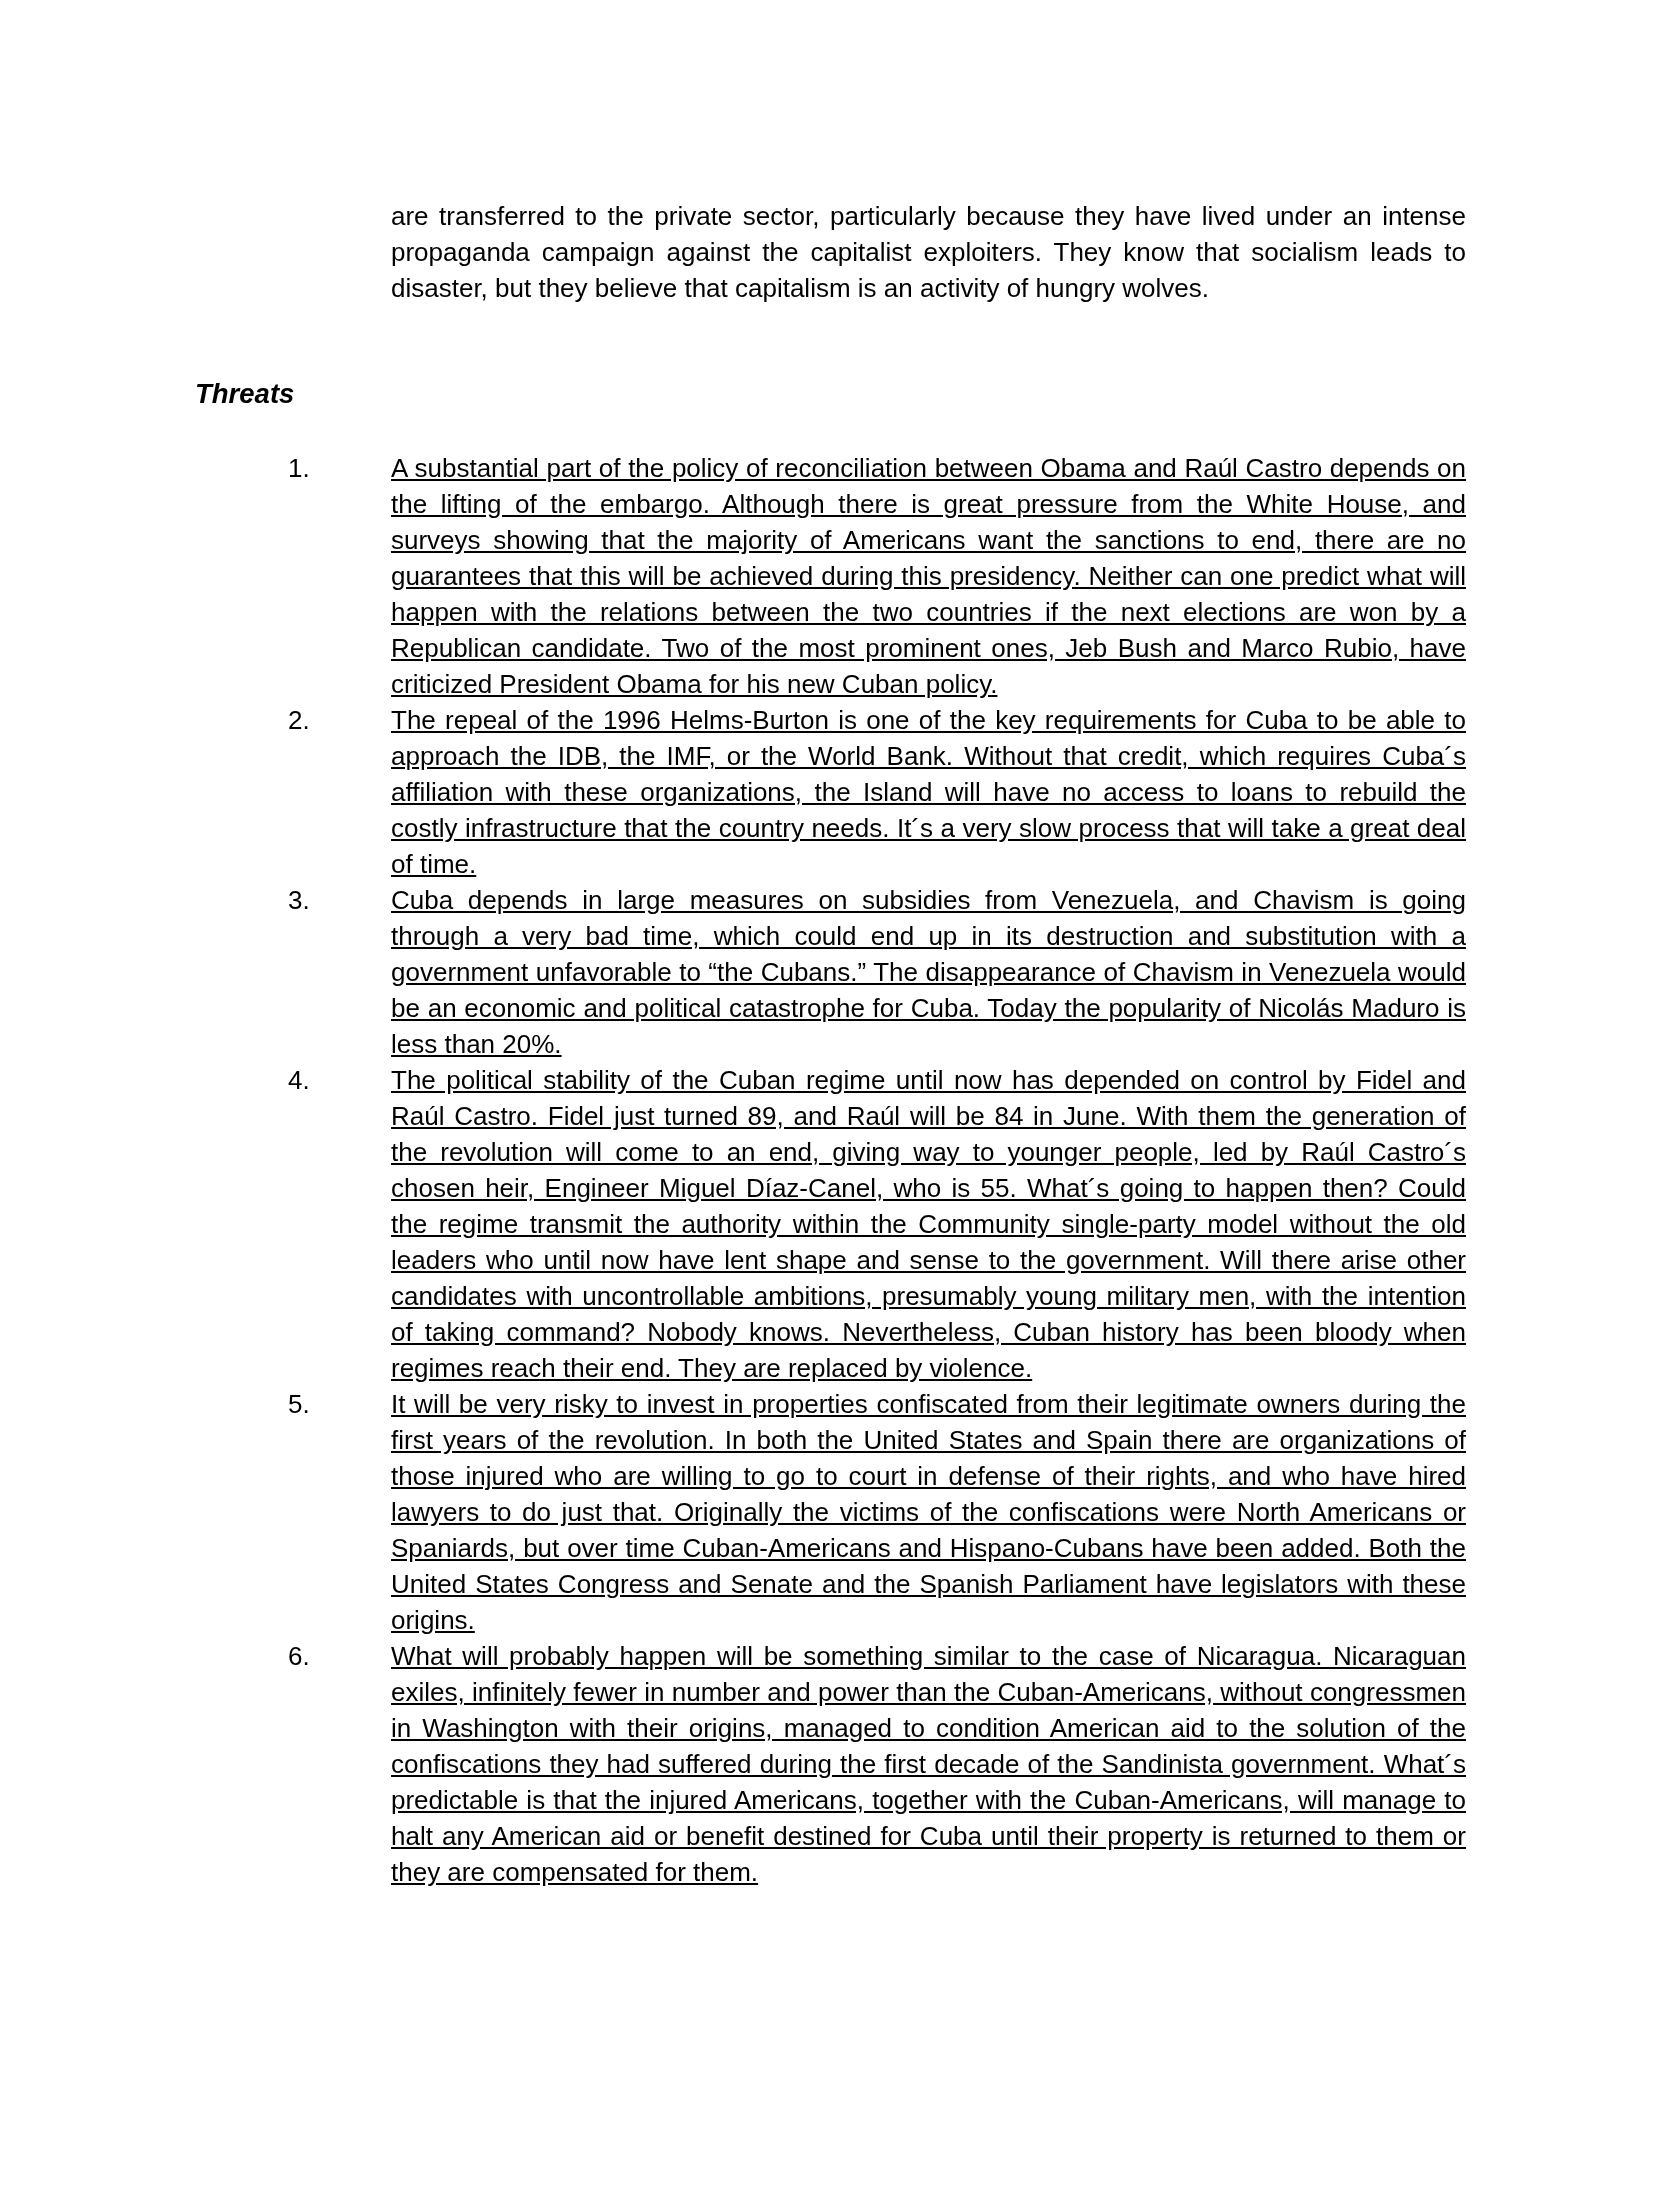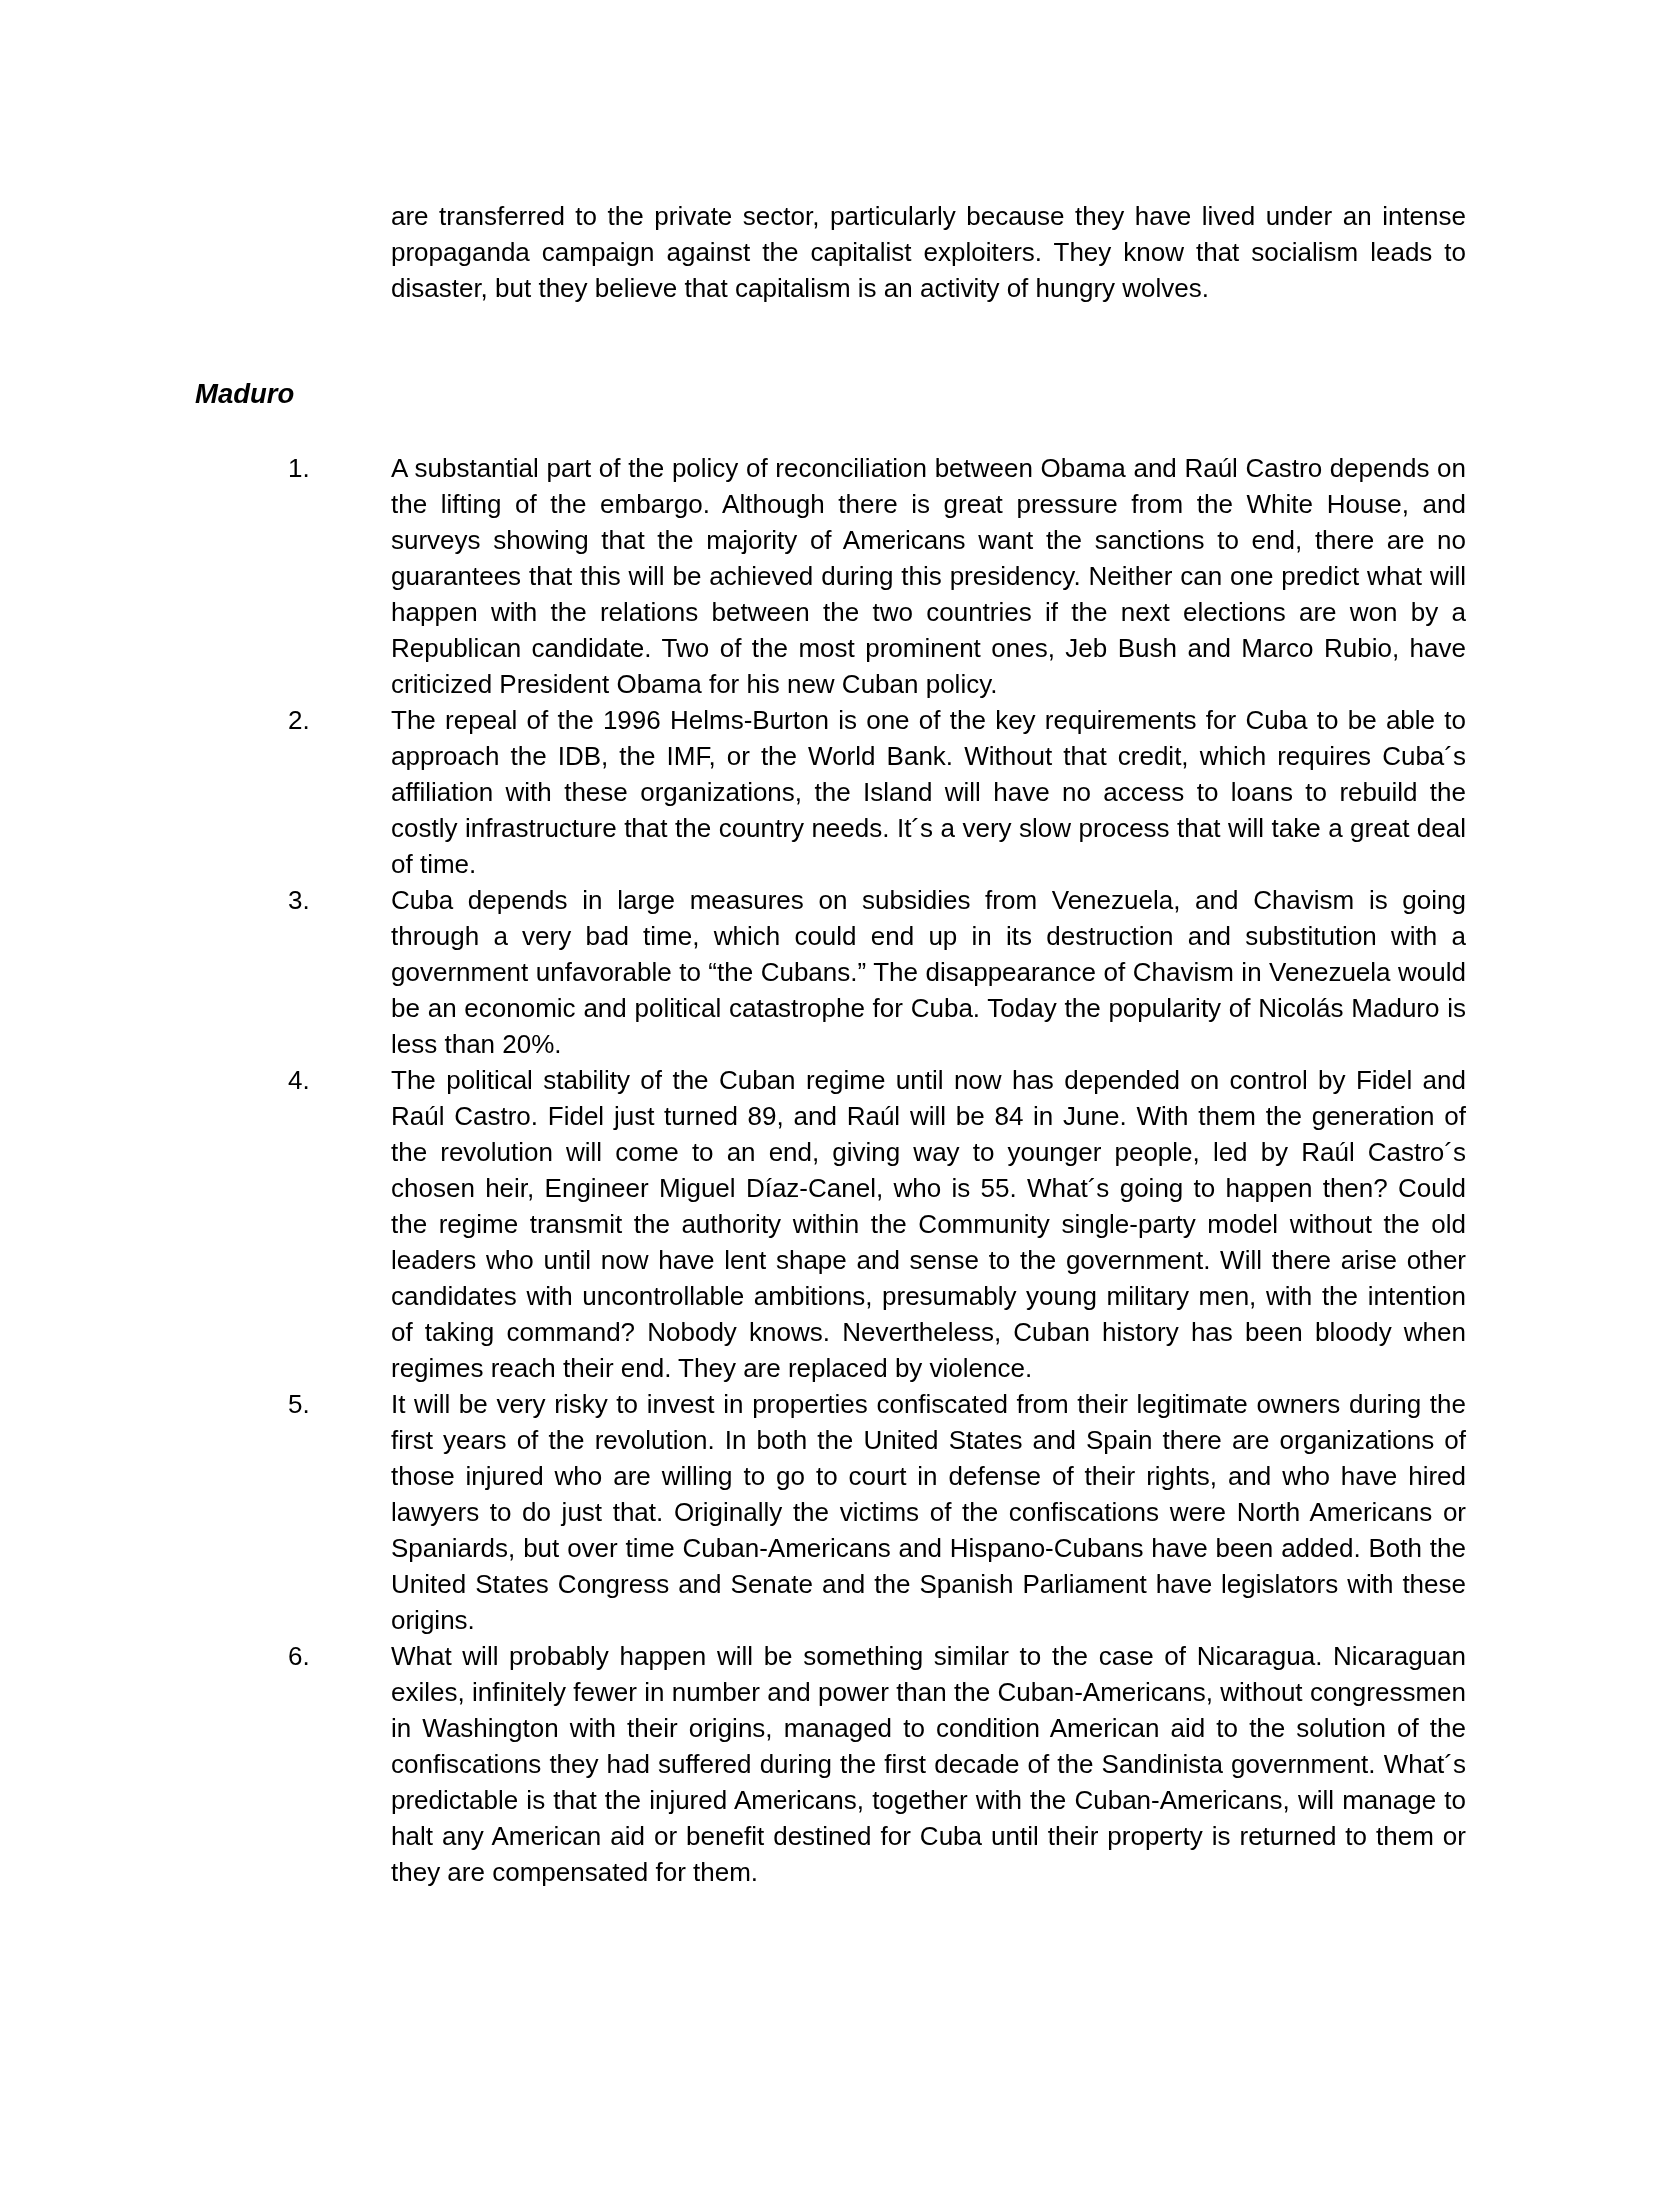--- a/index.html
+++ b/index.html
@@ -4,31 +4,31 @@
   <style>
     html, body { margin: 0; padding: 0; background: #ffffff; }
     body { width: 1669px; height: 2205px; position: relative; overflow: hidden; }
     .page { position: absolute; left: 0; top: 0; width: 1669px; height: 1646px; background: #fff; color: #000; }
     .text { font-family: "Liberation Sans", "DejaVu Sans", sans-serif; font-size: 26px; line-height: 36px; color: #000; text-align: justify; }
     .intro { position: absolute; left: 391px; top: 198px; width: 1075px; }
     .heading { position: absolute; left: 195px; top: 378px; font-family: "Liberation Sans", sans-serif; font-size: 27.5px; font-weight: bold; font-style: italic; }
     .list { position: absolute; left: 288px; top: 450px; width: 1178px; margin: 0; padding: 0; list-style: none; }
     .item { display: flex; margin: 0; }
     .num { width: 103px; flex: 0 0 103px; }
-    .body { flex: 1 1 auto; text-align: justify; }
+    .body { flex: 1 1 auto; text-align: justify; text-decoration: underline; }
     .footer { position: absolute; right: 31px; top: 2157px; font-family: "Liberation Sans", sans-serif; font-size: 33px; letter-spacing: 0.3px; color: #000; }
   </style>
 </head>
 <body>
 
 <div class="page">
 
   <p class="text intro" style="margin:0;">are transferred to the private sector, particularly because they have lived under an intense propaganda campaign against the capitalist exploiters.  They know that socialism leads to disaster, but they believe that capitalism is an activity of hungry wolves.</p>
 
-  <div class="heading">Maduro</div>
+  <div class="heading">Threats</div>
 
   <ol class="list text">
     <li class="item">
       <span class="num">1.</span>
       <span class="body">A substantial part of the policy of reconciliation between Obama and Raúl Castro depends on the lifting of the embargo.  Although there is great pressure from the White House, and surveys showing that the majority of Americans want the sanctions to end, there are no guarantees that this will be achieved during this presidency.  Neither can one predict what will happen with the relations between the two countries if the next elections are won by a Republican candidate.  Two of the most prominent ones, Jeb Bush and Marco Rubio, have criticized President Obama for his new Cuban policy.</span>
     </li>
     <li class="item">
       <span class="num">2.</span>
       <span class="body">The repeal of the 1996 Helms-Burton is one of the key requirements for Cuba to be able to approach the IDB, the IMF, or the World Bank.  Without that credit, which requires Cuba´s affiliation with these organizations, the Island will have no access to loans to rebuild the costly infrastructure that the country needs.  It´s a very slow process that will take a great deal of time.</span>
     </li>

